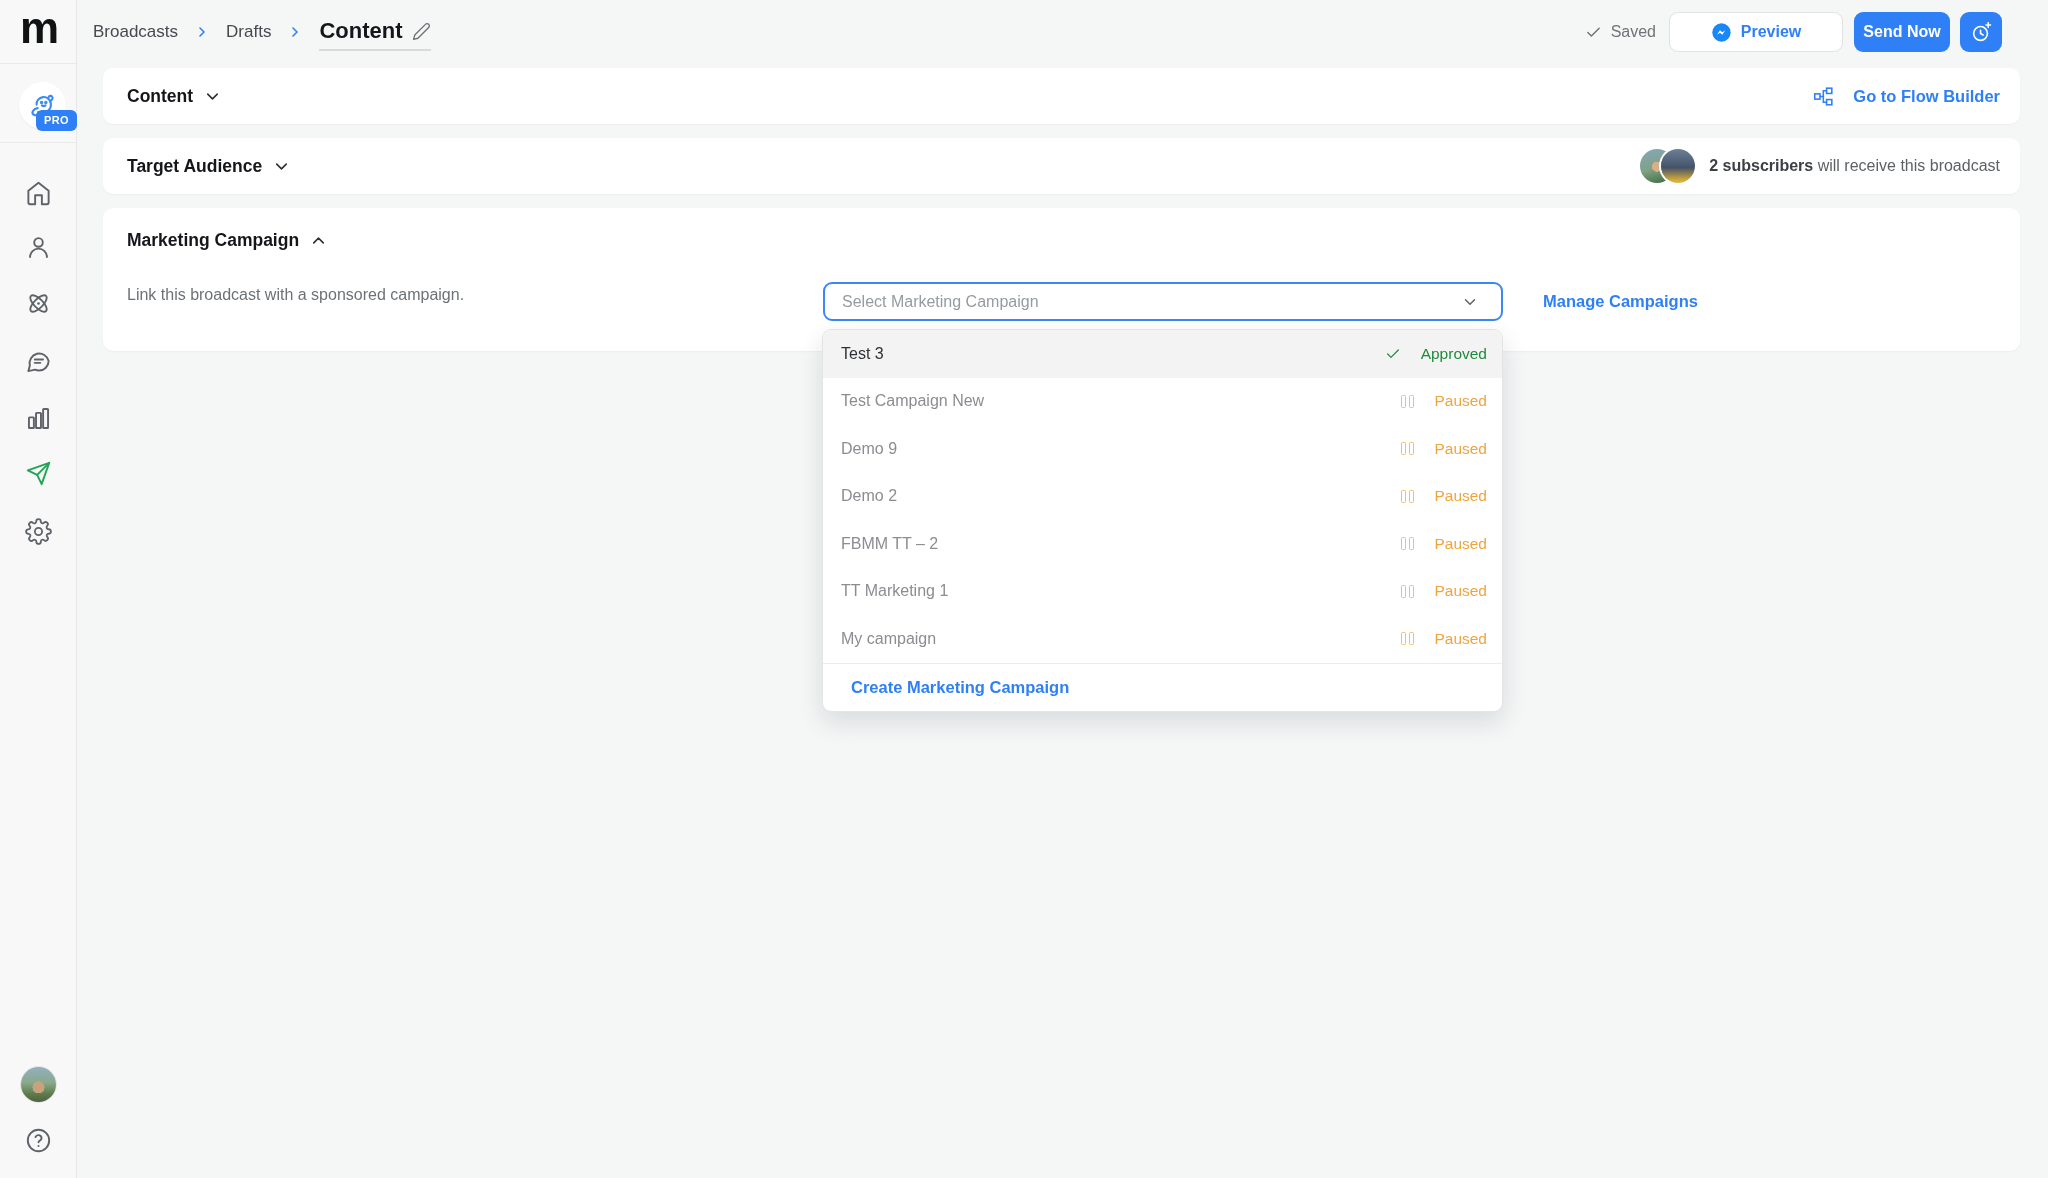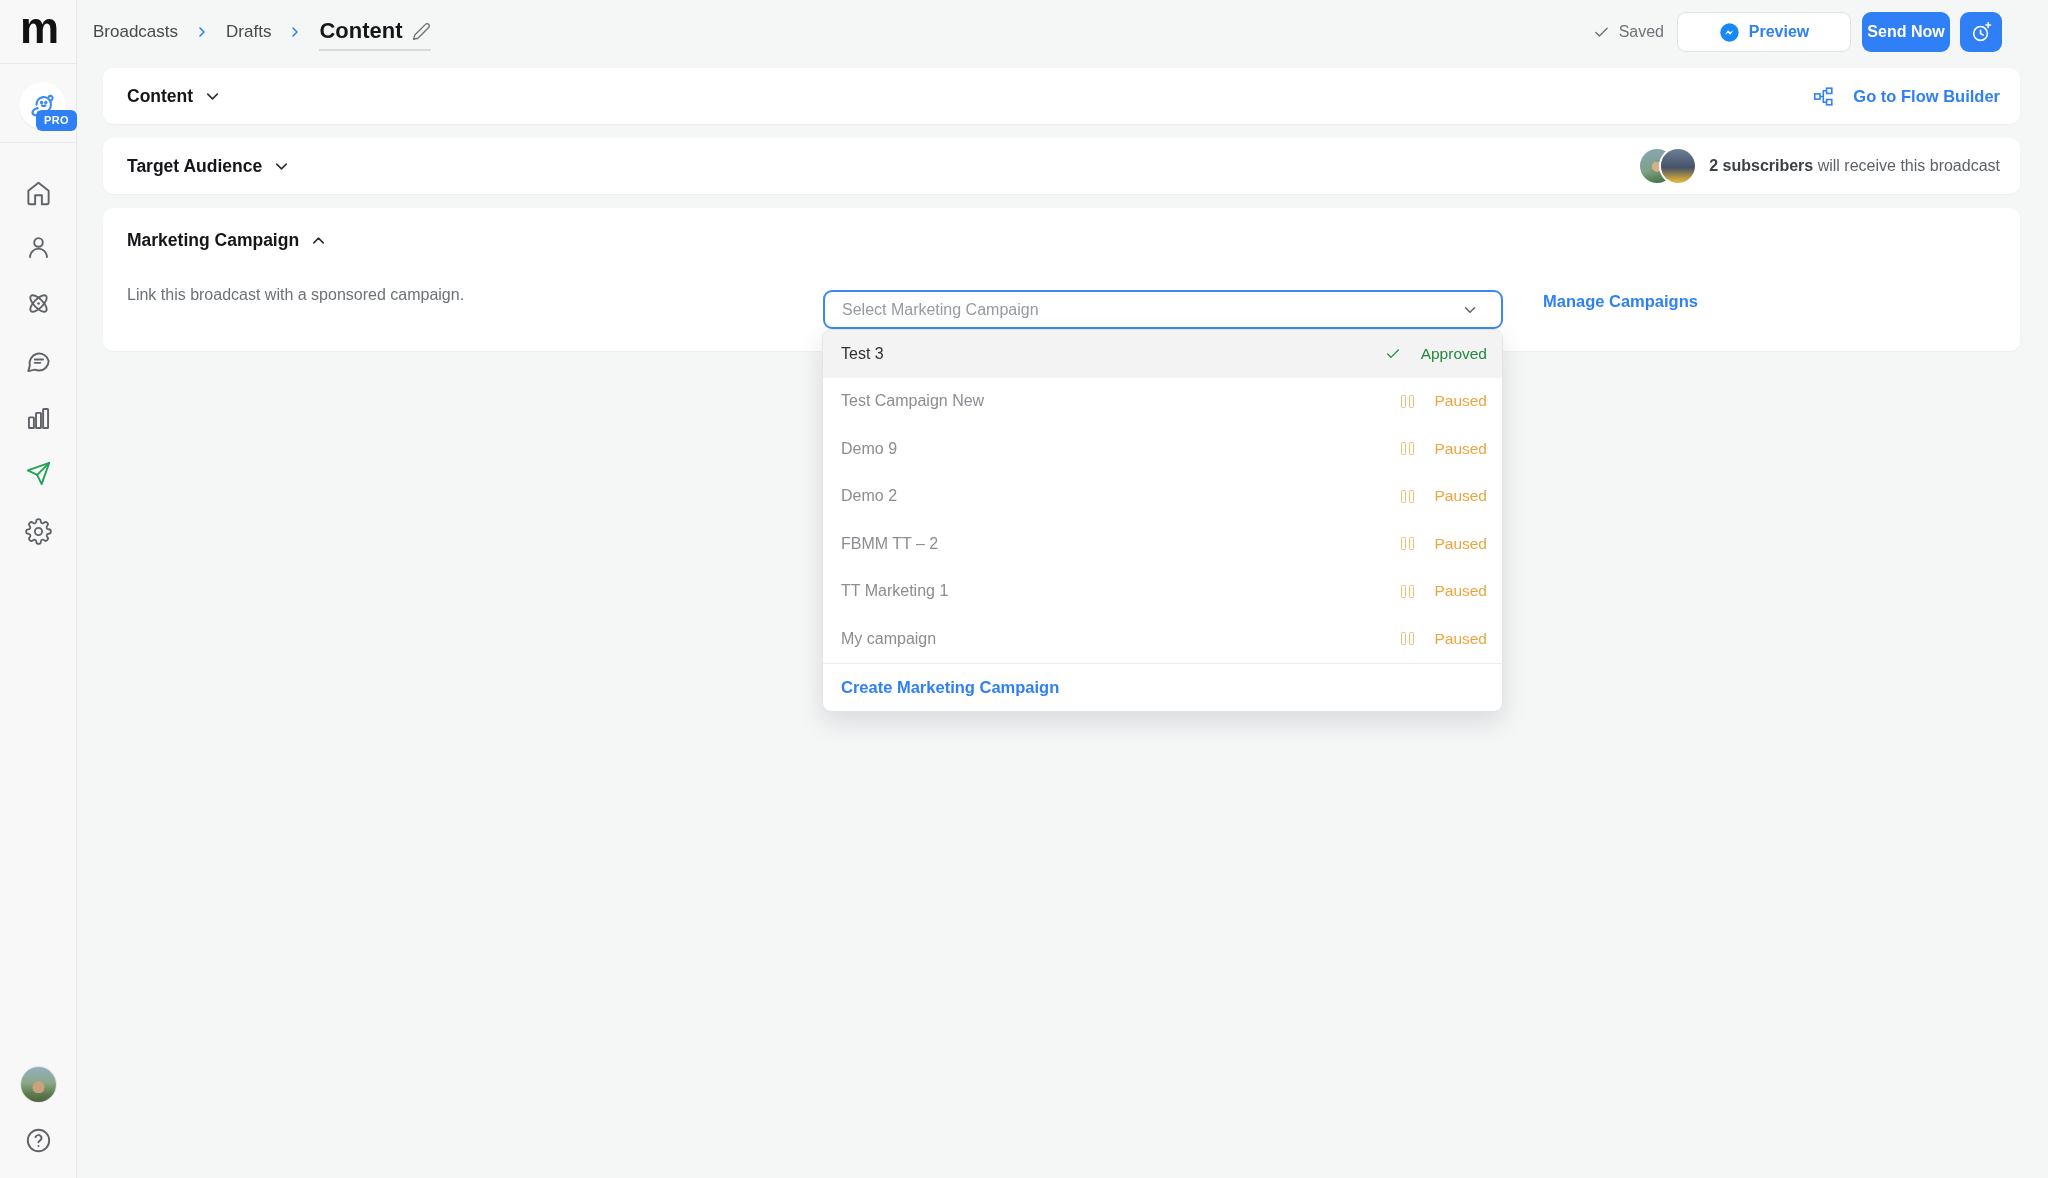--- a/index.html
+++ b/index.html
@@ -65,21 +65,21 @@
   .header-actions {
     position:absolute; right:46px; top:12px; height:40px;
     display:flex; align-items:center;
   }
   .saved { display:flex; align-items:center; gap:9px; color:#6f7378; font-size:16px; margin-right:13px; }
   .btn { height:40px; border-radius:9px; display:flex; align-items:center; justify-content:center;
          font-size:16px; font-weight:700; cursor:pointer; }
   .btn-preview {
     width:174px; background:#fff; border:1px solid #e1e2e4; color:#2f80f6; gap:9px; margin-right:11px;
   }
-  .btn-send { width:88px; background:#2f80f6; color:#fff; margin-right:10px; }
+  .btn-send { width:96px; background:#2f80f6; color:#fff; margin-right:10px; }
   .btn-schedule { width:42px; background:#2f80f6; color:#fff; }
 
   
   .card {
     position:absolute; left:103px; width:1917px; background:#fff; border-radius:10px;
     box-shadow:0 1px 2px rgba(17,24,39,.04);
   }
   .card-row { display:flex; align-items:center; height:56px; padding:0 20px 0 24px; }
   .section-title { font-size:17.5px; font-weight:700; color:#141619; }
   .sec-chevron { color:#2c2f33; margin-left:10px; cursor:pointer; }
@@ -99,21 +99,21 @@
     margin-left:-13px;
     background:linear-gradient(180deg, #6c7f95 0%, #45536a 55%, #c9a23d 88%, #e0bd46 100%);
   }
   .audience-bold { font-weight:700; color:#3c4045; }
 
   
   .mc-card { top:208px; height:143px; }
   .mc-title-row { position:absolute; left:24px; top:22px; display:flex; align-items:center; }
   .mc-desc { position:absolute; left:24px; top:78px; font-size:16px; color:#6d7277; }
   .mc-select {
-    position:absolute; left:720px; top:82px; width:680px; height:39px;
+    position:absolute; left:720px; top:74px; width:680px; height:39px;
     border:2px solid #3b87f6; border-radius:9px; background:#fff;
     display:flex; align-items:center; padding:0 22px 0 17px; cursor:pointer;
   }
   .mc-select-placeholder { font-size:16px; color:#969ba1; }
   .mc-select-chevron { margin-left:auto; color:#5f6368; }
   .manage-link {
     position:absolute; left:1440px; top:74px; height:39px; display:flex; align-items:center;
     color:#2f80f6; font-size:16.5px; font-weight:700; cursor:pointer;
   }
 
@@ -129,21 +129,21 @@
     font-size:16px; color:#8a8d91; cursor:pointer;
   }
   .dd-item.selected { background:#f3f3f4; color:#2e3134; }
   .dd-status { margin-left:auto; display:flex; align-items:center; gap:20px; font-size:15.5px; }
   .dd-status.approved { color:#218a3e; }
   .dd-status.paused { color:#f0a43e; }
   .pause-glyph { display:flex; gap:3.5px; }
   .pause-glyph i { display:block; width:5px; height:13px; border:1.6px solid #f6bc6d; border-radius:1.5px; }
   .dd-divider { height:1px; background:#ececee; }
   .dd-create {
-    height:47px; display:flex; align-items:center; padding:0 18px;
+    height:47px; display:flex; align-items:center; padding:0 28px;
     color:#2f80f6; font-size:16.5px; font-weight:700; cursor:pointer;
   }
 </style>
 </head>
 <body>
 
 <aside class="sidebar">
   <div class="logo">m</div>
   <div class="side-divider" style="top:63px"></div>
 

